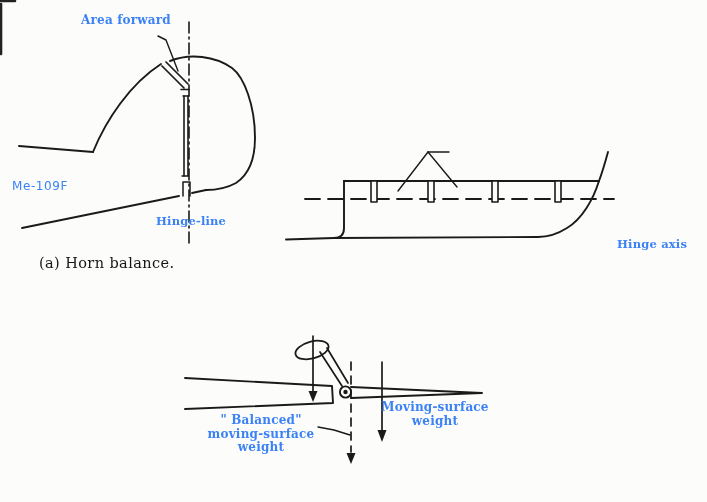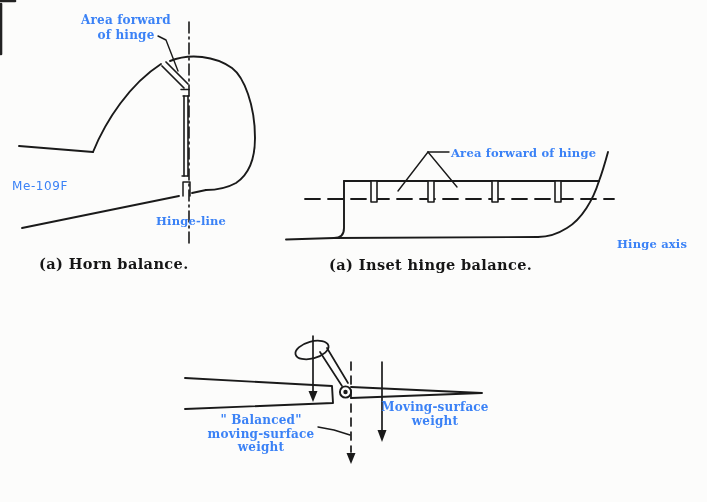--- a/index.html
+++ b/index.html
@@ -19,21 +19,21 @@
     letter-spacing:0.2px;
     white-space:nowrap;
     line-height:15px;
     color:#3b82f6;
   }
   .lbl.small{font-size:11.5px;}
   .lbl.center{text-align:center;white-space:normal;}
   .caption{
     position:absolute;
     font-size:14.5px;
-    font-weight:bold;
+    font-weight:normal;
     letter-spacing:0.4px;
     white-space:nowrap;
     color:#161616;
   }
   .sans{
     font-family:"DejaVu Sans","Liberation Sans",sans-serif;
     font-weight:400;font-size:12px;letter-spacing:0.6px;
   }
 </style>
 </head>
@@ -101,29 +101,26 @@
       <g>
         <path d="M382,362 L382,431" stroke-width="1.7"></path>
         <path d="M382,442 L377.5,430 L386.5,430 Z" fill="#1a1a1a" stroke="none"></path>
       </g>
       <path d="M318,427 L334,430 L350,435" stroke-width="1.4"></path>
     </g>
   </svg>
 
   <div class="lbl center" style="left:66px;top:13px;width:120px;">
     <div>Area forward</div>
-    <div>of hinge</div>
   </div>
   <div class="lbl sans" style="left:12px;top:179px;">Me-109F</div>
   <div class="lbl small" style="left:156px;top:214px;">Hinge-line</div>
   <div class="caption" style="left:39px;top:255px;">(a) Horn balance.</div>
 
-  <div class="lbl small" style="left:451px;top:146px;">Area forward of hinge</div>
   <div class="lbl small" style="left:617px;top:193px;margin-top:44px;">Hinge axis</div>
-  <div class="caption" style="left:329px;top:256px;">(a) Inset hinge balance.</div>
 
   <div class="lbl center" style="left:373px;top:400px;width:124px;line-height:14px;">
     <div>Moving-surface</div>
     <div>weight</div>
   </div>
   <div class="lbl center" style="left:197px;top:414px;width:128px;line-height:13.5px;">
     <div>" Balanced"</div>
     <div>moving-surface</div>
     <div>weight</div>
   </div>

